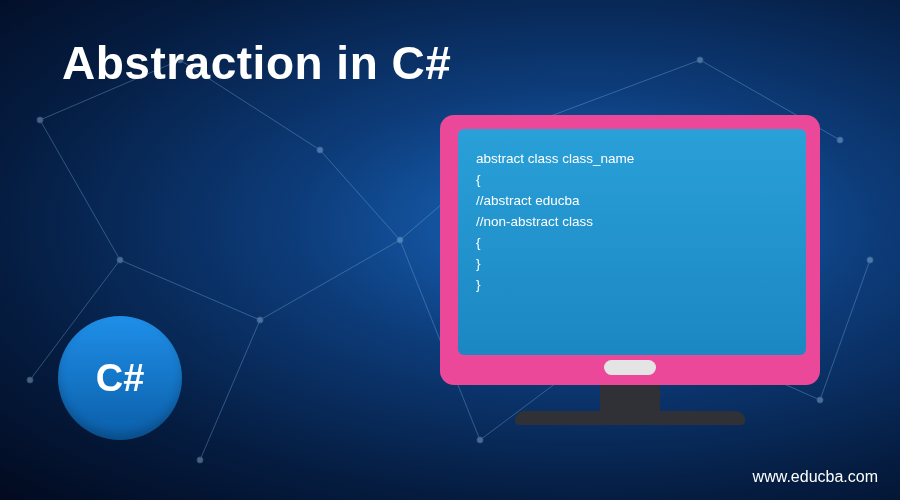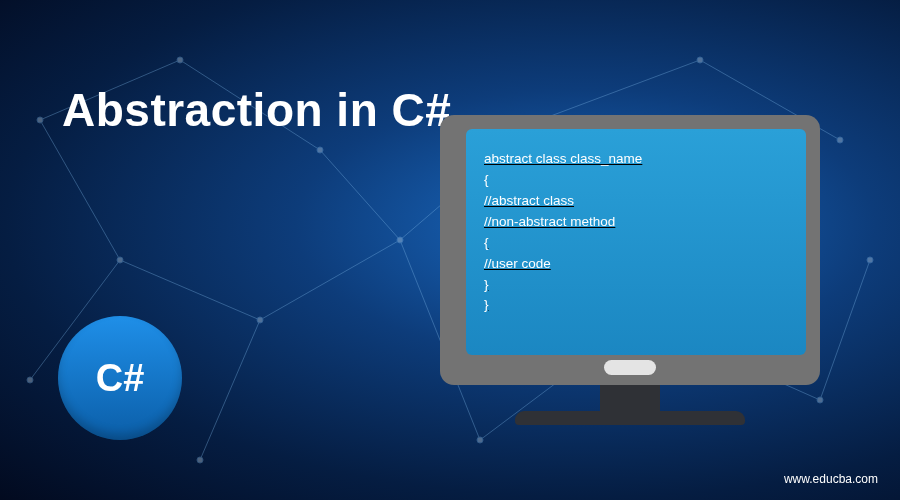--- a/index.html
+++ b/index.html
@@ -18,21 +18,20 @@
     pointer-events: none;
   }
   .title {
     position: absolute;
     top: 36px;
     left: 62px;
     color: #ffffff;
     font-size: 46px;
     font-weight: 700;
     letter-spacing: 0.5px;
-    margin-top: 47px;
   }
   .badge {
     position: absolute;
     left: 58px;
     bottom: 60px;
     width: 124px;
     height: 124px;
     border-radius: 50%;
     background: linear-gradient(180deg, #1f8fe8 0%, #0b5ea8 100%);
     display: flex;
@@ -43,25 +42,24 @@
     font-weight: 700;
     box-shadow: inset 0 -6px 10px rgba(0,0,0,0.2);
   }
   .monitor {
     position: absolute;
     right: 80px;
     top: 115px;
     width: 380px;
   }
   .monitor-frame {
-    background: #737373;
+    background: #ec4899;
     border-radius: 14px;
-    padding: 14px 14px 30px 26px;
+    padding: 14px 14px 30px 18px;
     position: relative;
-    text-decoration: underline;
   }
   .screen {
     background: linear-gradient(180deg, #2aa0d8 0%, #1b87c2 100%);
     border-radius: 6px;
     color: #ffffff;
     font-family: "Segoe UI", Arial, sans-serif;
     font-size: 13.5px;
     line-height: 1.55;
     padding: 20px 18px 22px 18px;
     height: 226px;
@@ -88,21 +86,21 @@
     background: #2f3136;
     margin: 0 auto;
     border-radius: 9px 9px 4px 4px;
   }
   .code-line { white-space: nowrap; }
   .watermark {
     position: absolute;
     right: 22px;
     bottom: 14px;
     color: #ffffff;
-    font-size: 12px;
+    font-size: 16px;
     font-weight: 500;
   }
 </style>
 </head>
 <body>
 
 <svg class="network-bg" viewBox="0 0 900 500">
   <g stroke="#7fb8e8" stroke-width="1" fill="#cfe6f7">
     <line x1="40" y1="120" x2="180" y2="60"></line>
       <line x1="180" y1="60" x2="320" y2="150"></line>
@@ -142,24 +140,23 @@
 
 <div class="badge">
   <span>C#</span>
 </div>
 
 <div class="monitor">
   <div class="monitor-frame">
     <div class="screen">
       <div class="code-line">abstract class class_name</div>
       <div class="code-line">{</div>
-      <div class="code-line">//abstract class</div>
-      <div class="code-line">//non-abstract method</div>
+      <div class="code-line">//abstract educba</div>
+      <div class="code-line">//non-abstract class</div>
       <div class="code-line">{</div>
-      <div class="code-line">//user code</div>
       <div class="code-line">}</div>
       <div class="code-line">}</div>
     </div>
     <div class="monitor-button"></div>
   </div>
   <div class="stand-neck"></div>
   <div class="stand-base"></div>
 </div>
 
 <div class="watermark">www.educba.com</div>

